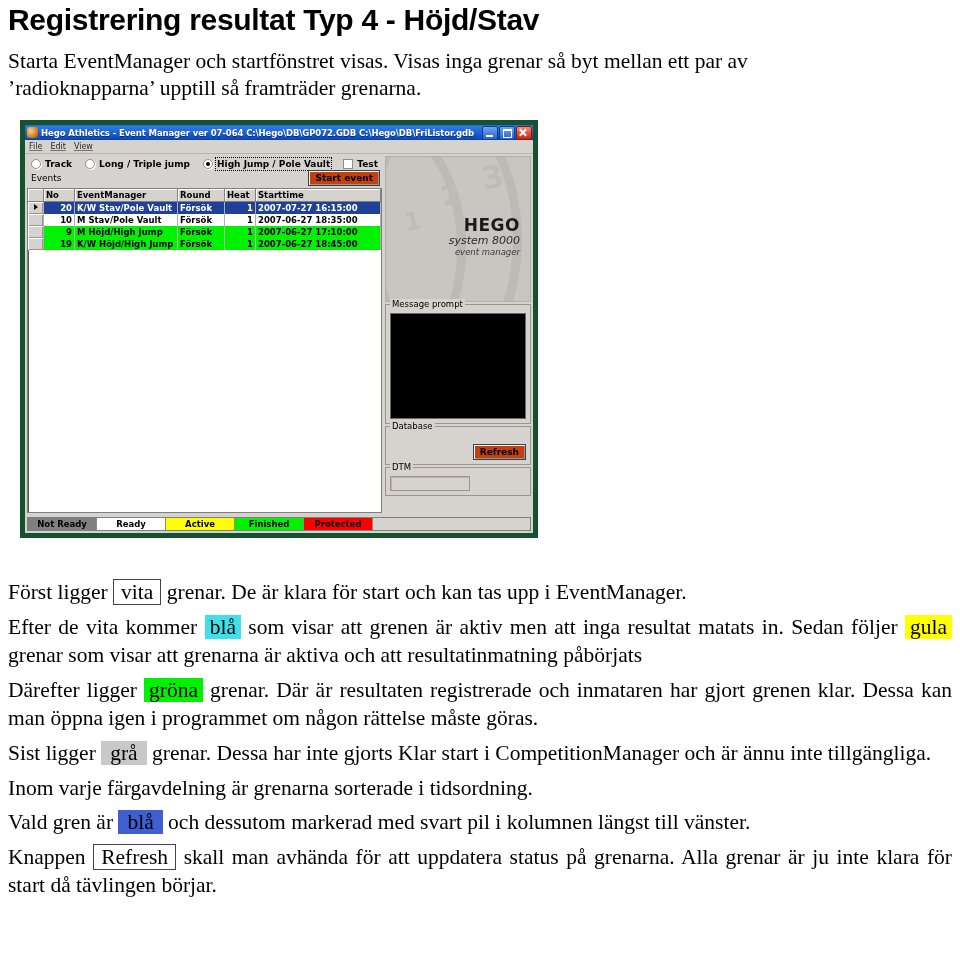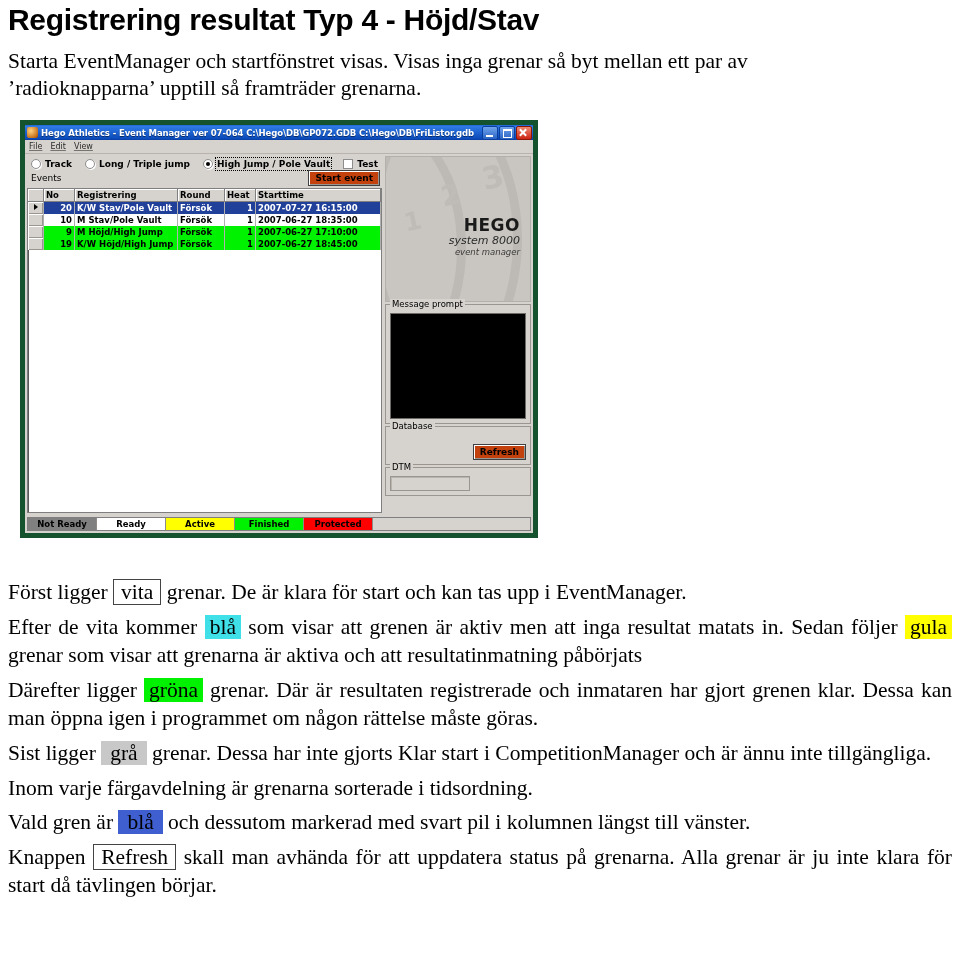--- a/index.html
+++ b/index.html
@@ -354,21 +354,21 @@
           <span class="eventslabel">Events</span>
           <button class="btn">Start event</button>
         </div>
 
         <div class="gridwrap">
           <table class="grid">
             <thead>
               <tr>
                 <th class="c-mark"></th>
                 <th class="c-no">No</th>
-                <th class="c-desc">Registrering</th>
+                <th class="c-desc">EventManager</th>
                 <th class="c-round">Round</th>
                 <th class="c-heat">Heat</th>
                 <th class="c-time">Starttime</th>
               </tr>
             </thead>
             <tbody>
               <tr class="r-selected">
                 <td class="c-mark"><span class="arrow"></span></td>
                 <td class="c-no">20</td>
                 <td class="c-desc">K/W Stav/Pole Vault</td>

